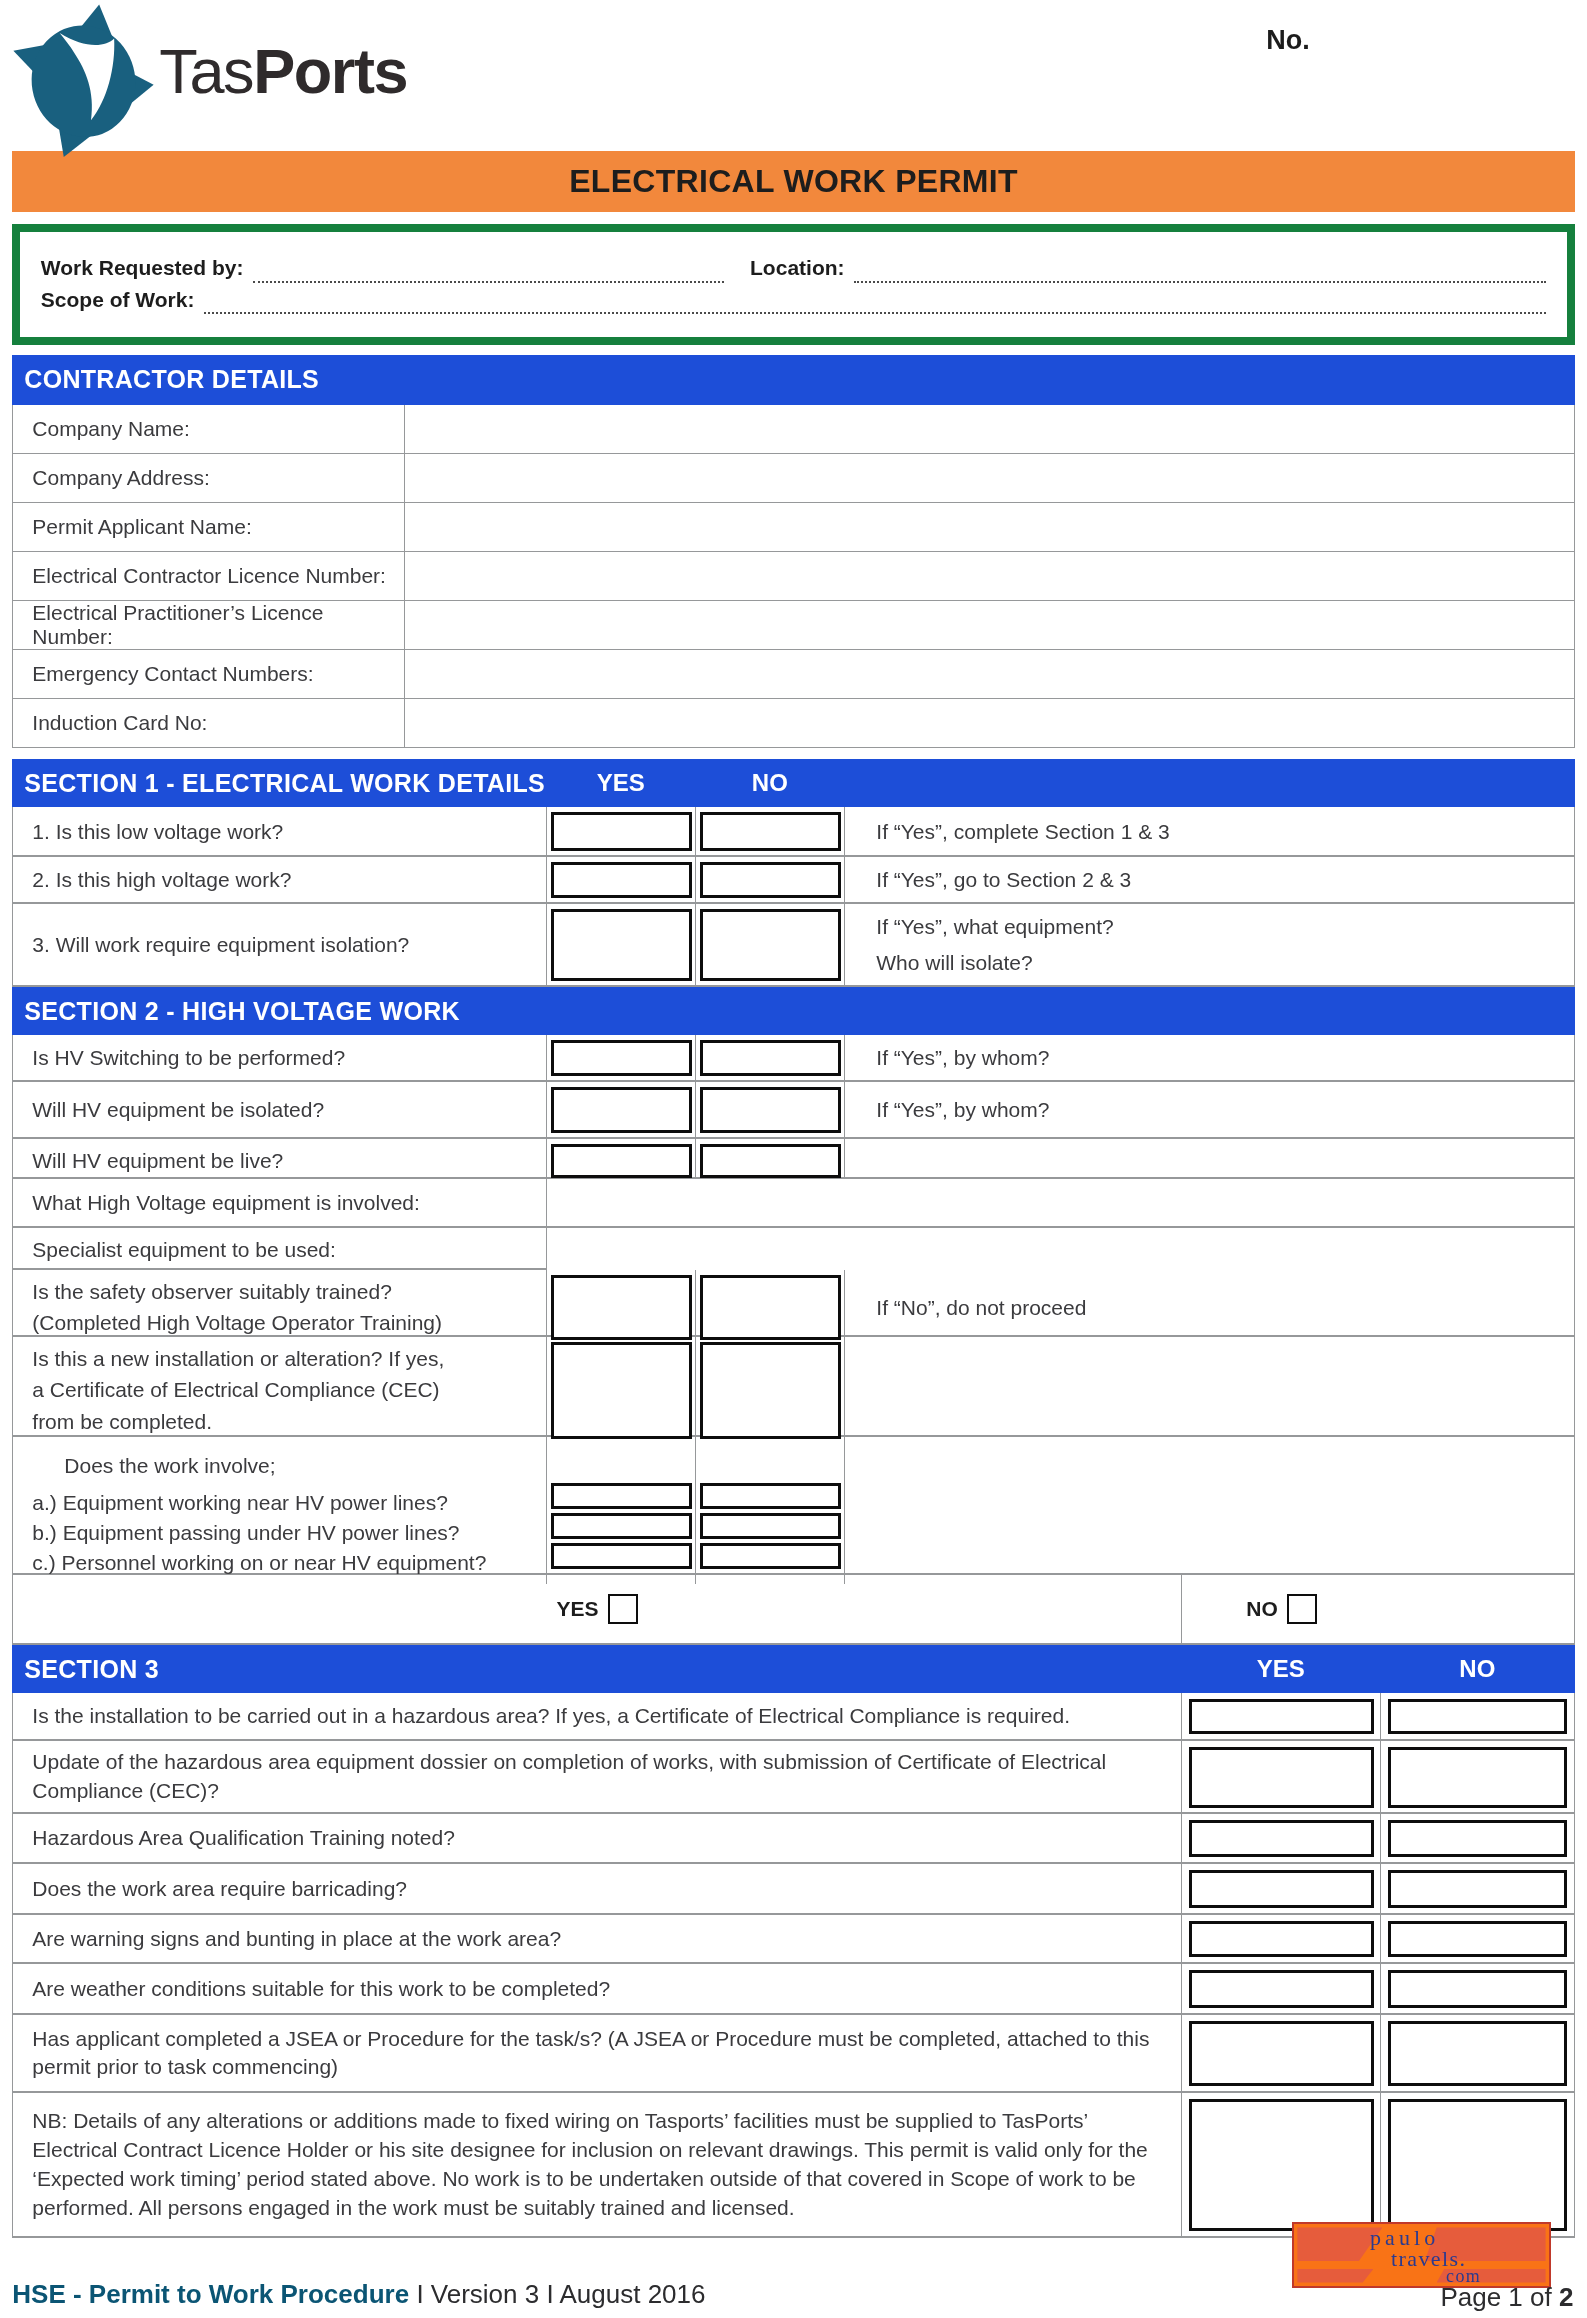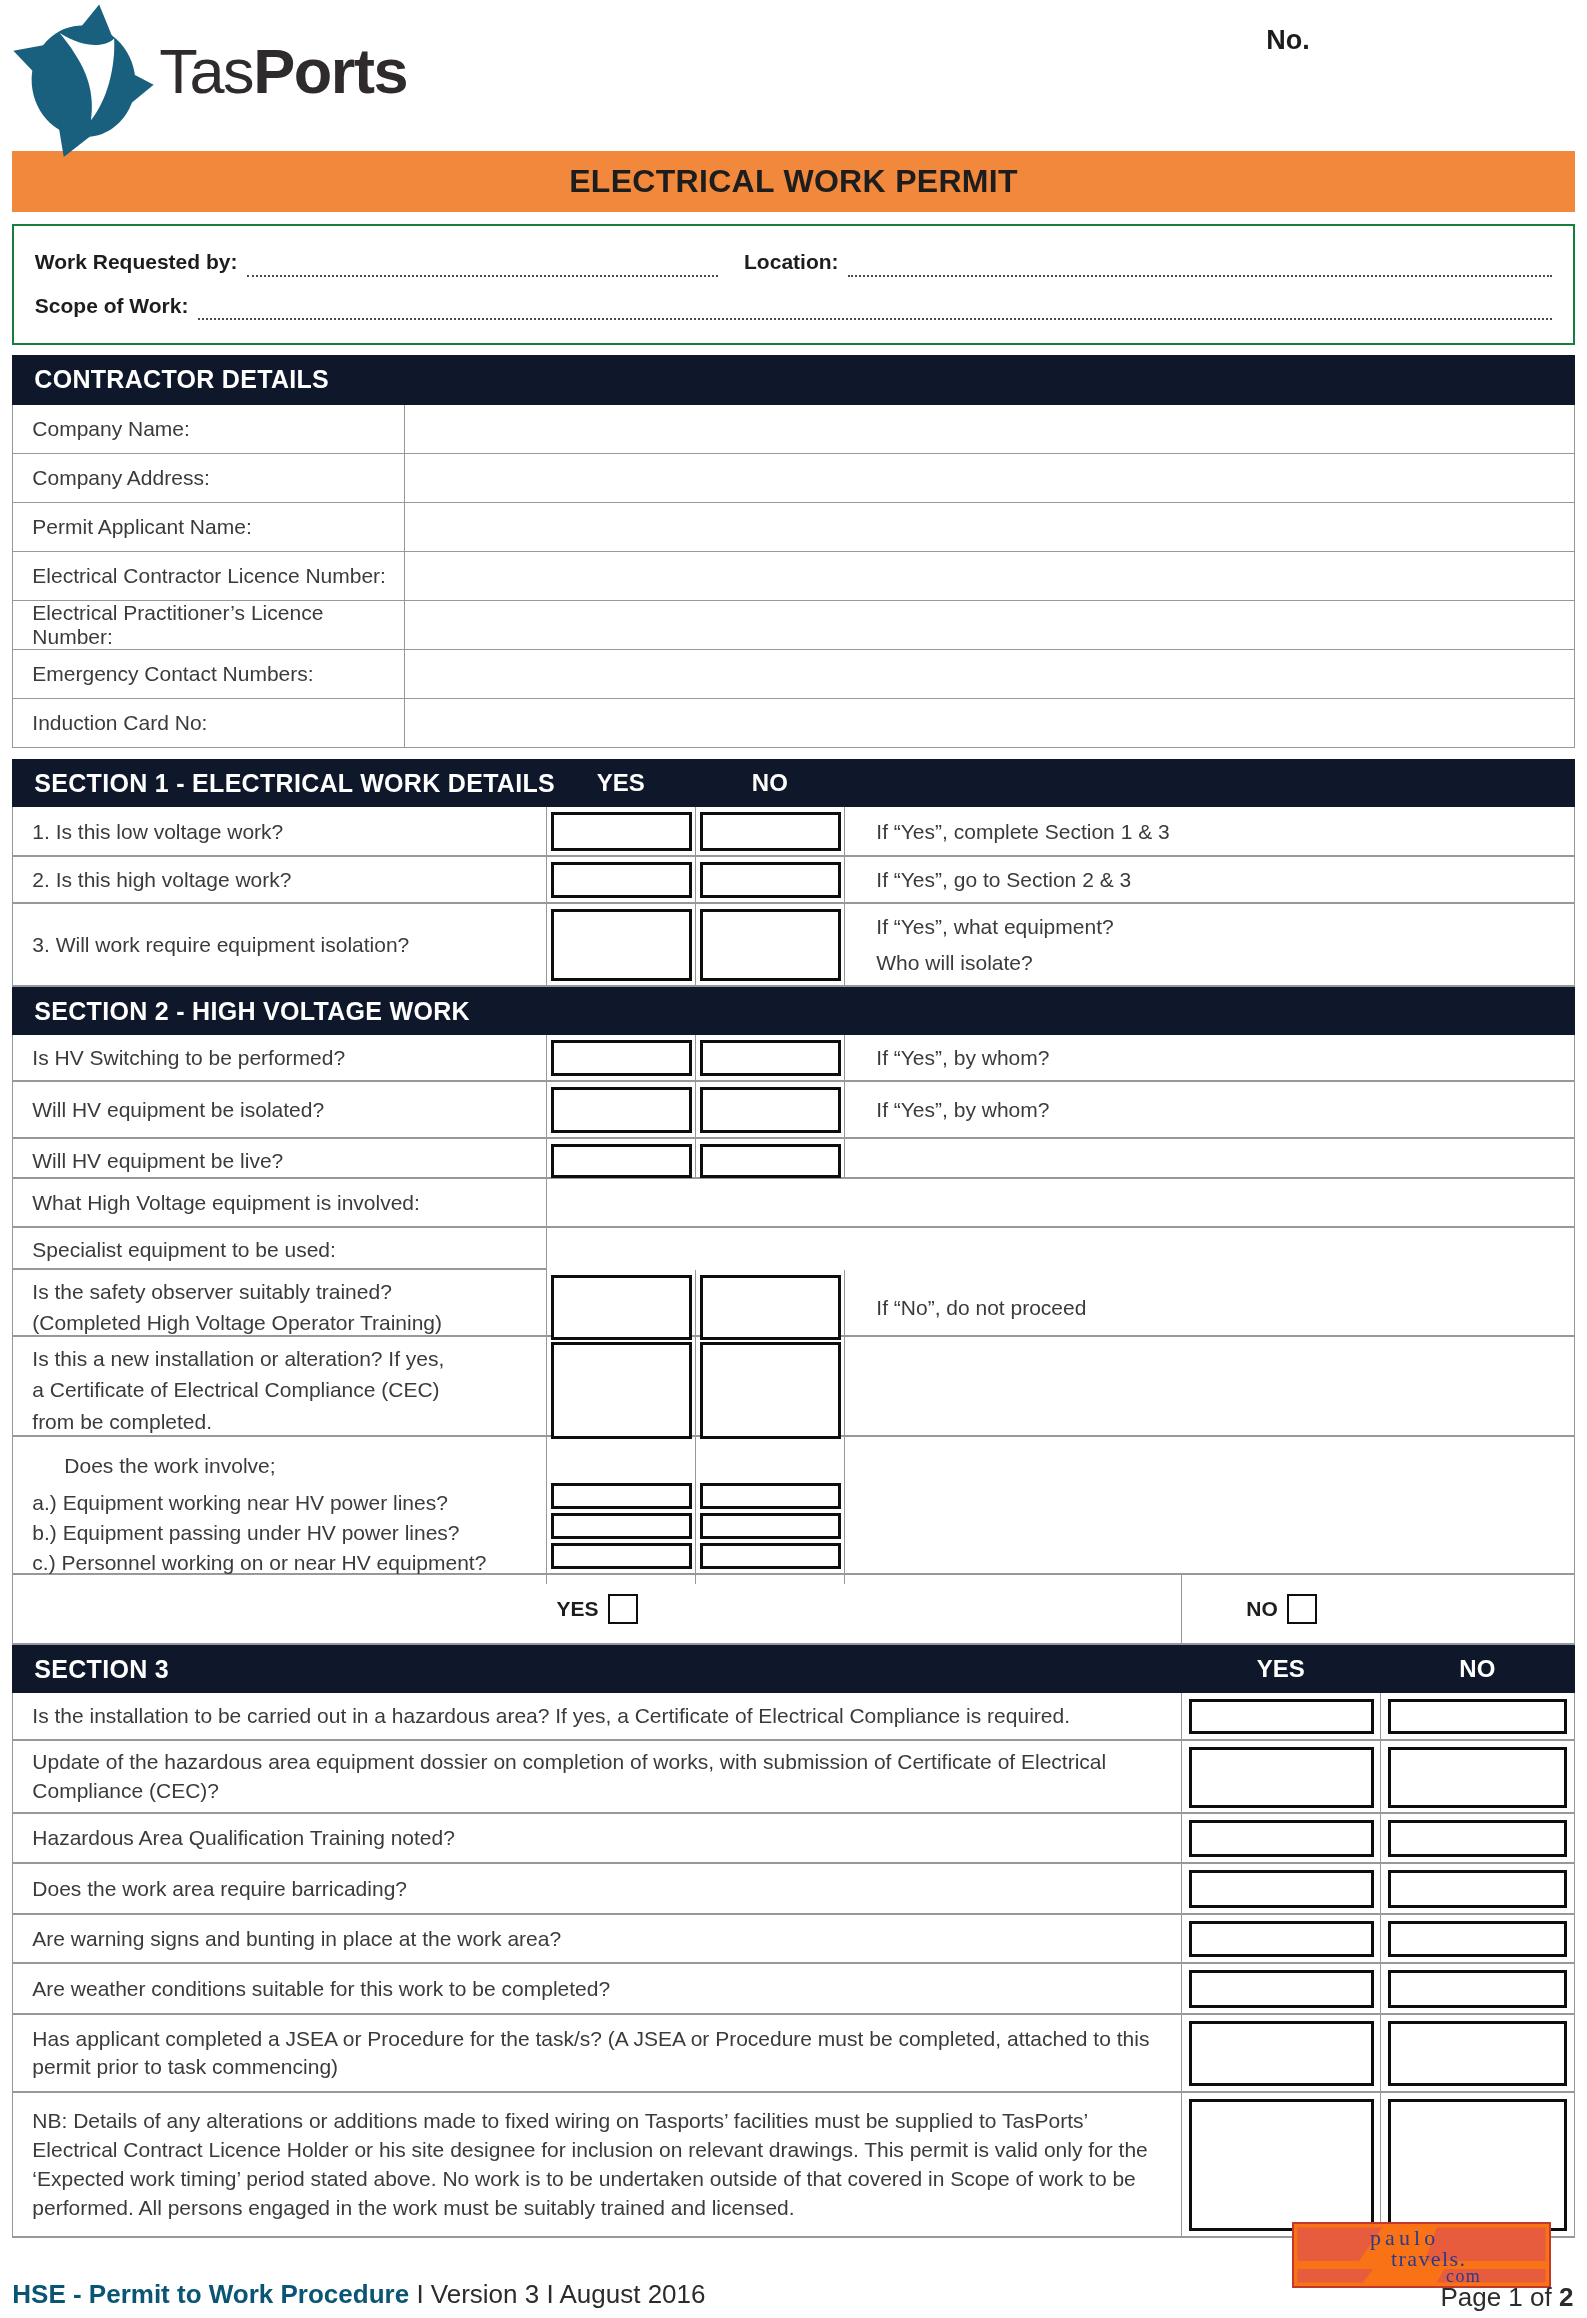--- a/index.html
+++ b/index.html
@@ -15,32 +15,32 @@
                color:#2f2b2c; white-space:nowrap; }
   .logo-text .lt1 { font-weight:400; }
   .logo-text .lt2 { font-weight:700; }
   .no-label { position:absolute; left:1254px; top:24.6px; font-size:27px; font-weight:700; color:#1c1c1c; }
 
   
   .banner { height:61px; background:#F2883C; display:flex; align-items:center; justify-content:center; }
   .banner-title { font-size:32px; font-weight:700; color:#1d1d1d; letter-spacing:0.3px; }
 
   
-  .req-box { margin-top:12.3px; height:121px; border:2px solid #15803d; padding:20.5px 20.5px 23px 20.5px;
+  .req-box { margin-top:12.3px; height:121px; border:8px solid #15803d; padding:20.5px 20.5px 23px 20.5px;
              display:flex; flex-direction:column; justify-content:space-between; }
   .req-row { display:flex; align-items:flex-end; height:30px; }
   .req-label { font-size:21px; font-weight:700; color:#1d1d1d; white-space:nowrap; padding-bottom:2.7px; }
   .dots { border-bottom:2px dotted #4a4a4a; height:23px; margin-left:9.6px; }
   .dots-fixed { flex:0 0 471px; }
   .dots-grow { flex:1; }
   .req-label.second { margin-left:26px; }
 
   
-  .bar { position:relative; background:#0f172a; color:#ffffff; display:flex; align-items:center;
-         padding-left:22px; font-weight:700; }
+  .bar { position:relative; background:#1d4ed8; color:#ffffff; display:flex; align-items:center;
+         padding-left:12px; font-weight:700; }
   .bar-title { font-size:25px; letter-spacing:0.3px; }
   .bar .col-yes,.bar .col-no { position:absolute; text-align:center; font-size:24px; top:50%; transform:translateY(-50%); }
   .s12 .col-yes { left:534px;  width:149px; }
   .s12 .col-no  { left:683px; width:149px; }
   .s3  .col-yes { left:1169px; width:199px; }
   .s3  .col-no  { left:1368px; width:194px; }
   .ct-bar { margin-top:9.6px; height:50px; }
   .s1-bar { margin-top:11.6px; height:48px; }
   .s2-bar { height:48px; }
   .s3-bar { height:48px; }

